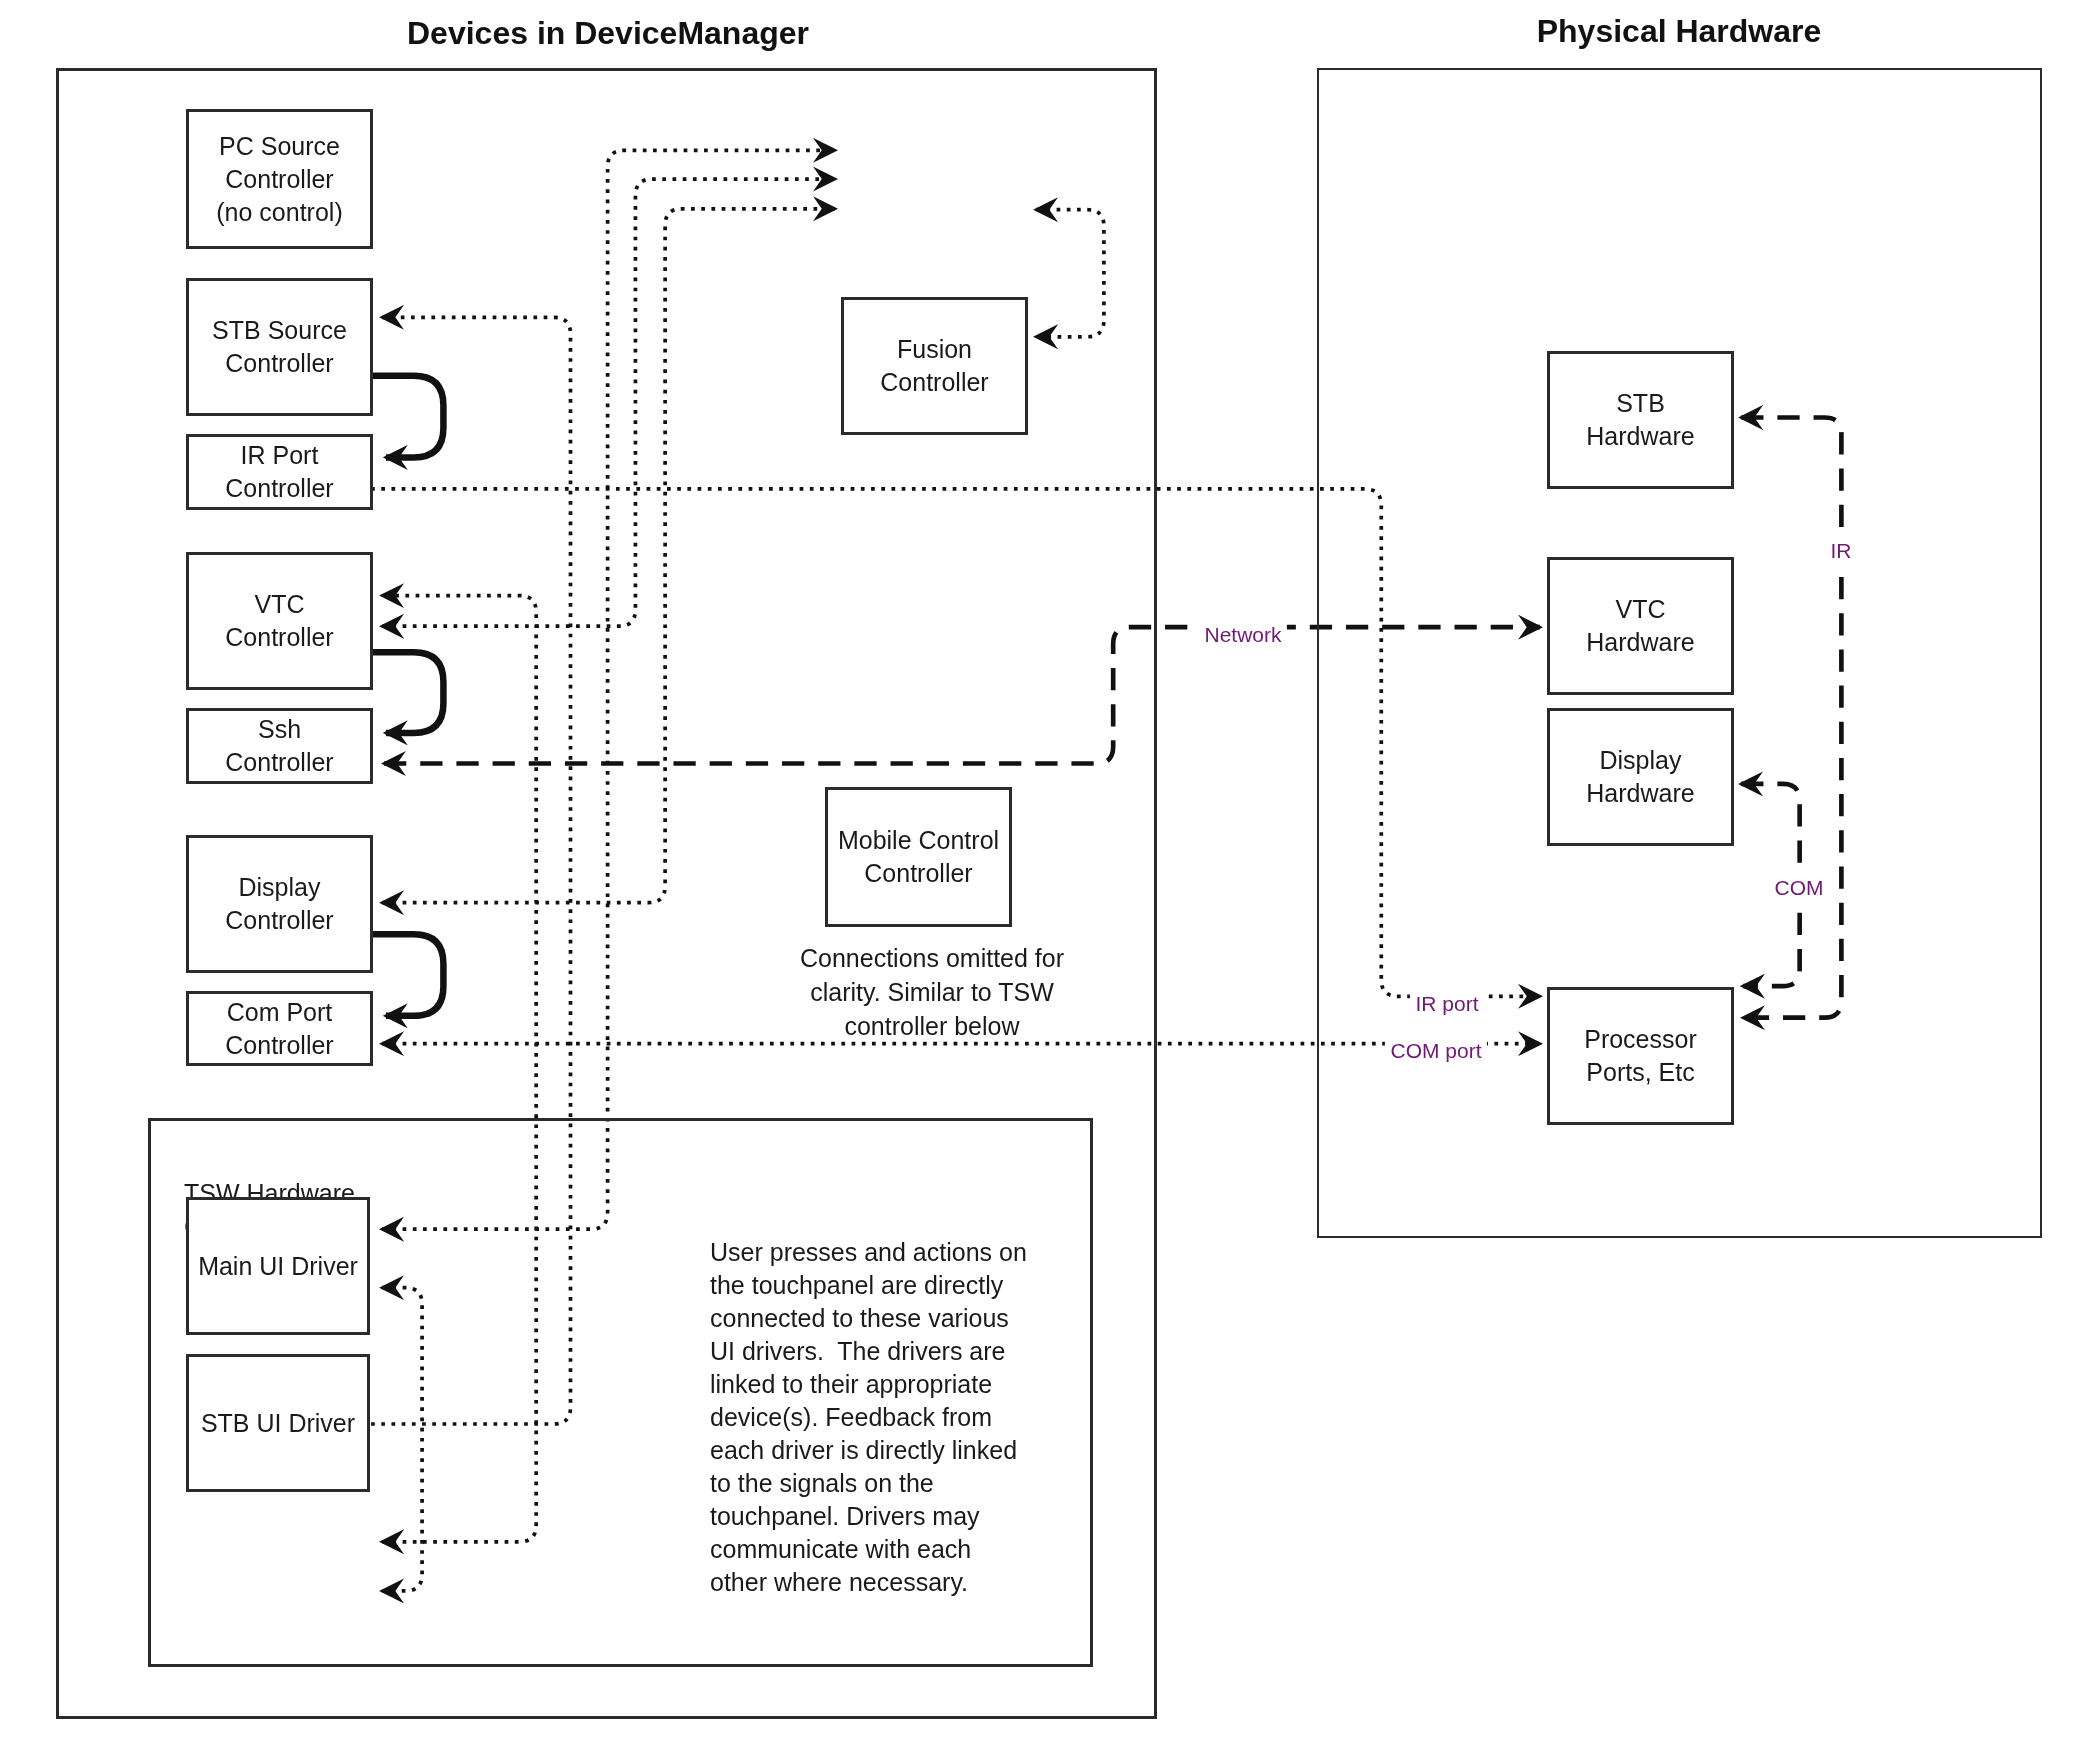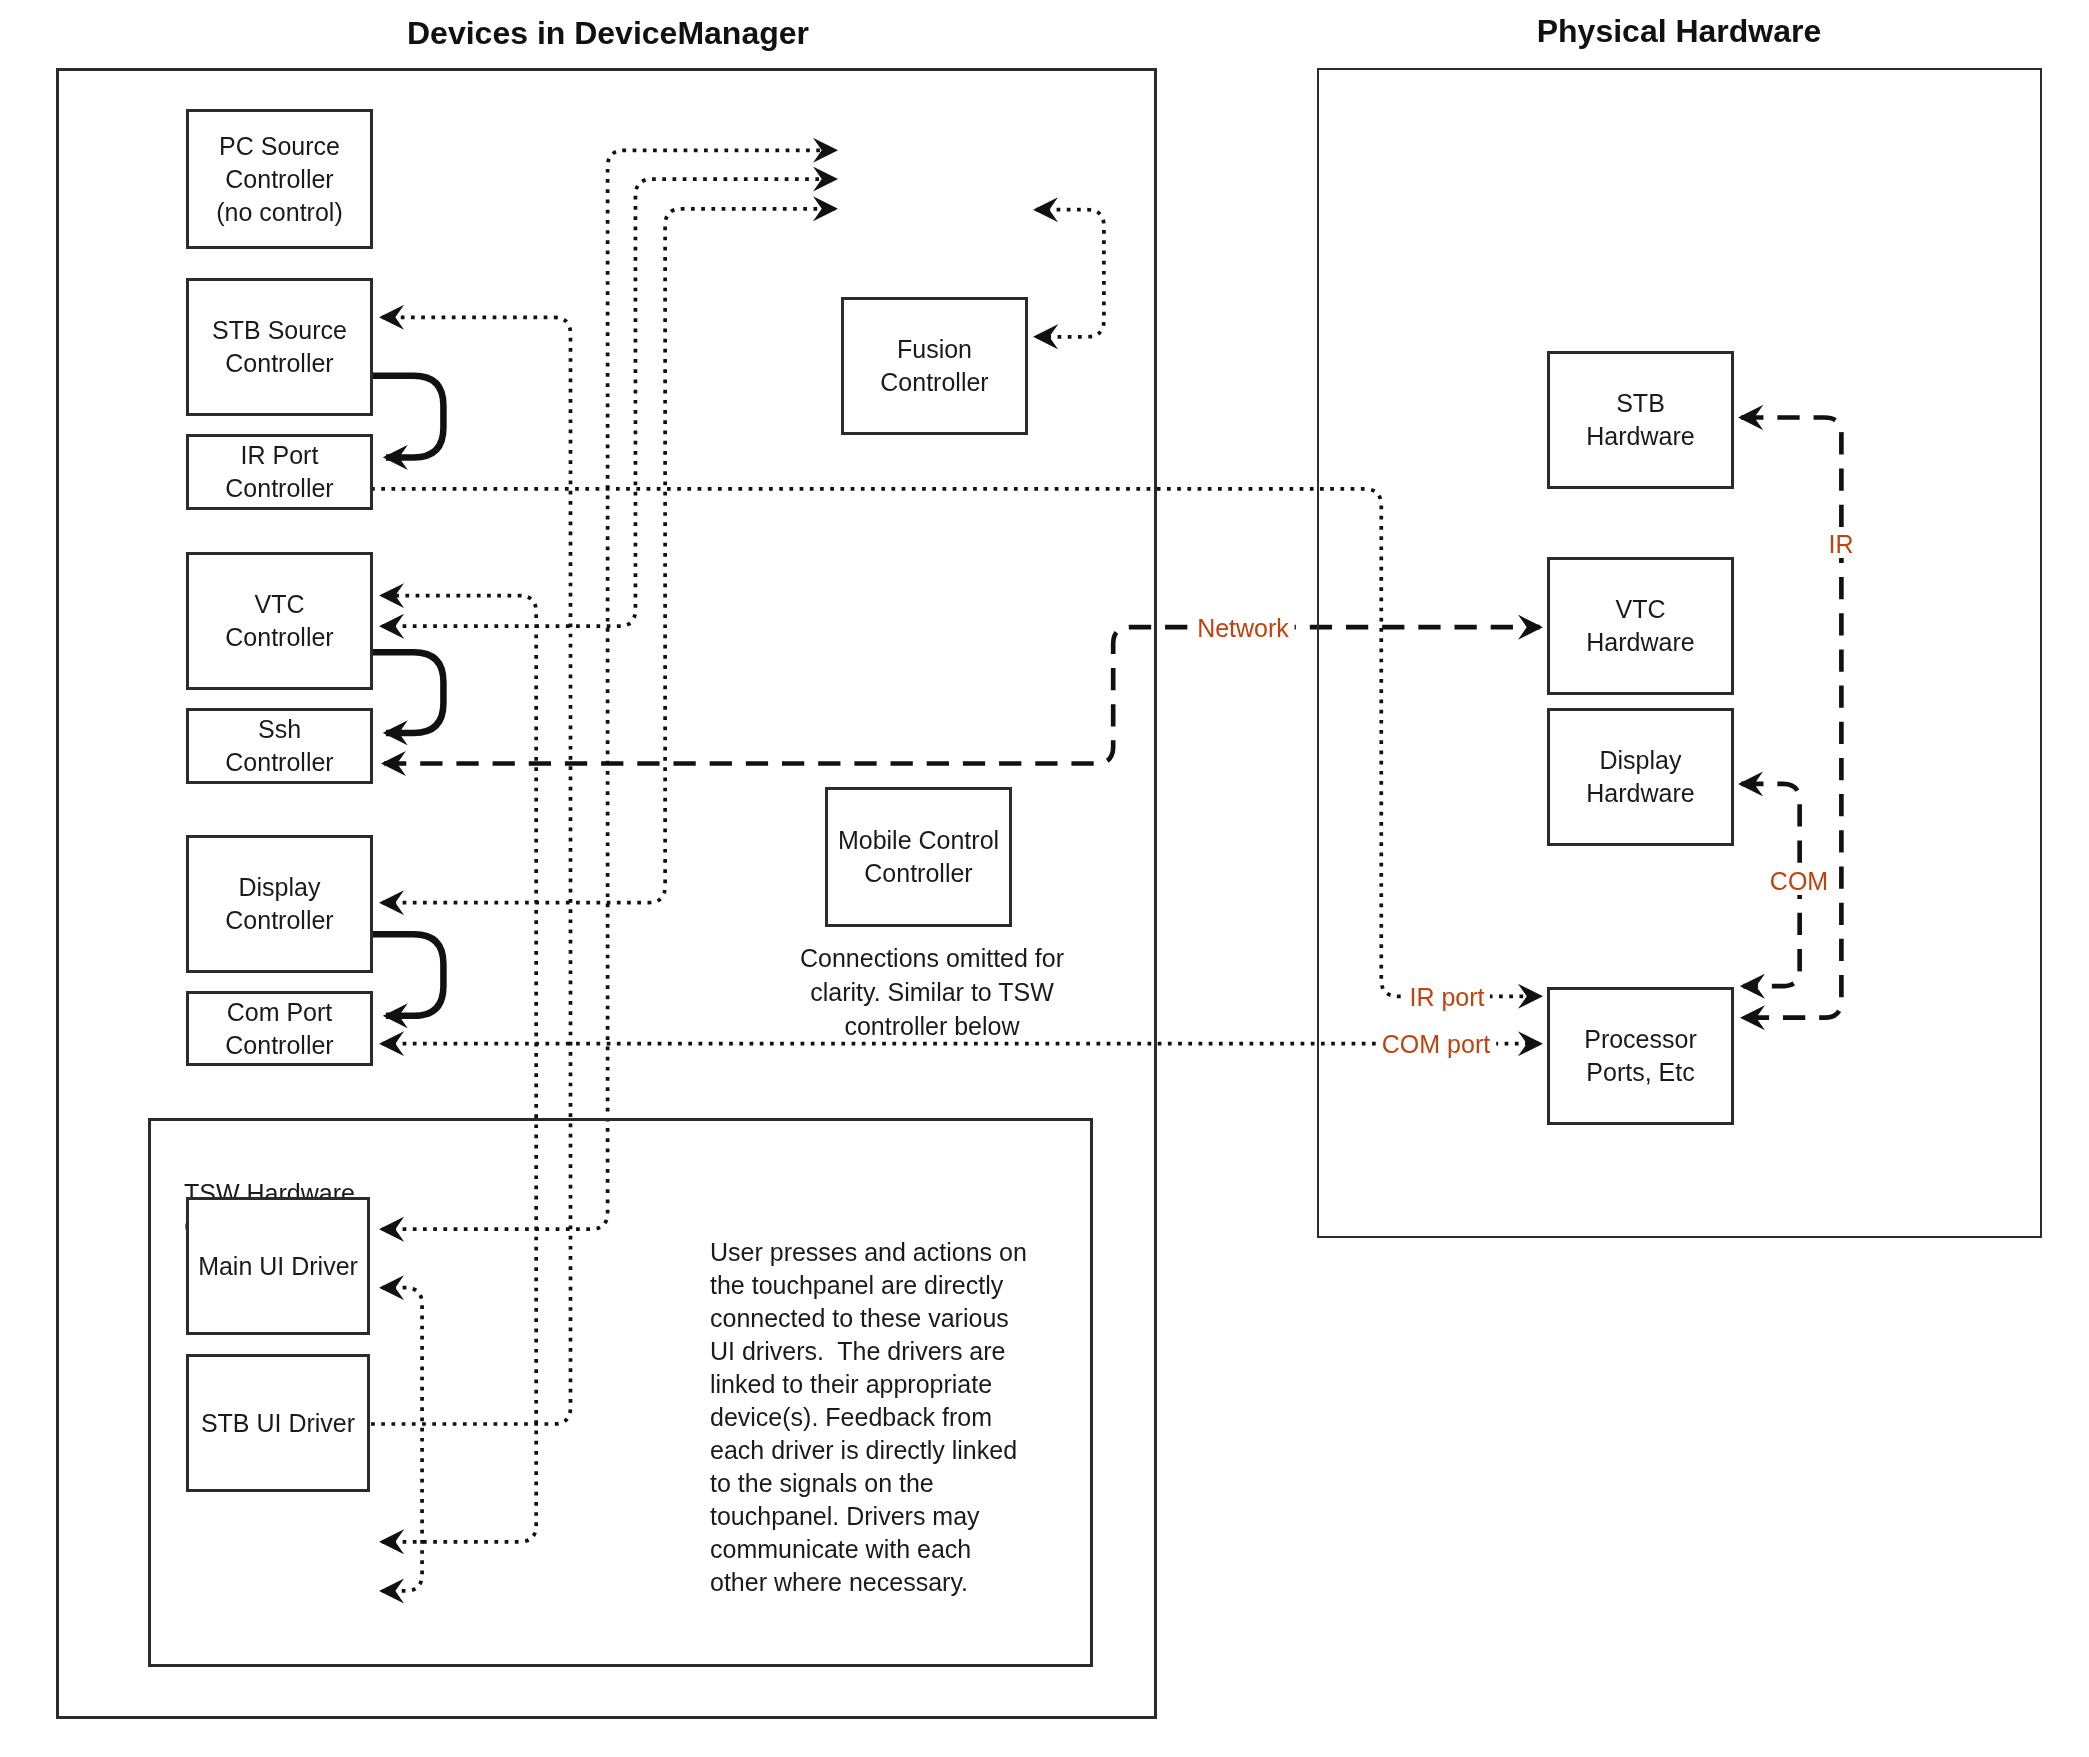--- a/index.html
+++ b/index.html
@@ -23,24 +23,25 @@
     font-size:25px;line-height:33px;
     white-space:pre-line;
   }
   .diagram-title{
     position:absolute;
     font-size:32px;font-weight:bold;color:#111;
     text-align:center;white-space:nowrap;
   }
   .floating-label{
     position:absolute;
-    font-size:25px;line-height:28px;
-    background:#fff;color:#c2410c;
+    font-size:21px;line-height:28px;
+    background:#fff;color:#701a75;
     padding:0 5.6px;white-space:nowrap;
     transform:translate(-50%,-50%);
+    margin-top:7px;
   }
   .corner-label{
     position:absolute;
     font-size:25px;line-height:33px;
     white-space:pre-line;
   }
   .note-text{
     position:absolute;
     font-size:25px;line-height:34px;
     text-align:center;white-space:pre-line;

